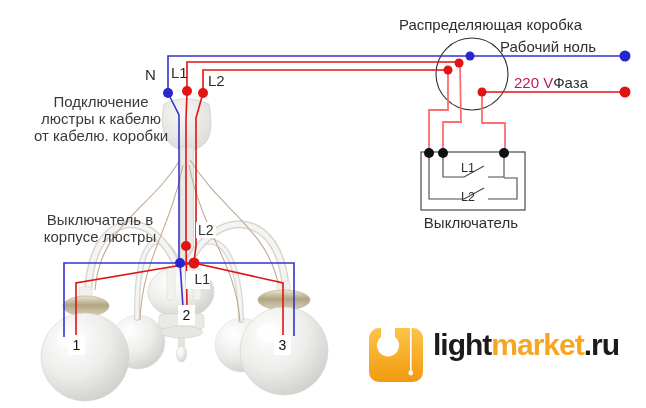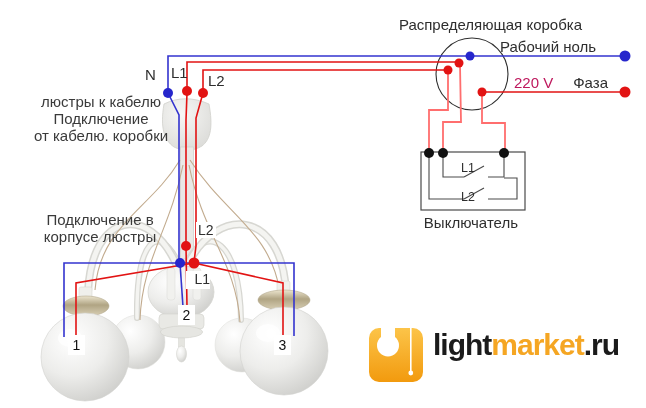--- a/index.html
+++ b/index.html
@@ -17,21 +17,21 @@
   .red-text{color:#be185d;}
   .whitebox{background:#ffffff;}
   .lampnum{
     position:absolute;width:17px;height:20px;background:#fff;color:#111;
     font-size:14px;line-height:20px;text-align:center;
   }
   .note{position:absolute;text-align:center;font-size:15px;line-height:17px;color:#3a3a3a;}
   .logo{position:absolute;left:369px;top:328px;display:flex;}
   .logo-text{font-size:30px;font-weight:bold;letter-spacing:-1px;color:#1b1b1b;margin-left:10px;}
   .logo-text .mk{color:#f5a623;}
-  .phase-gap{margin-left:20px;color:#2e2e2e;}
+  .phase-gap{margin-left:0;color:#2e2e2e;}
 </style>
 </head>
 <body>
 
 <div id="stage">
 
   <svg id="wires-svg" width="646" height="408" viewBox="0 0 646 408">
     <defs>
       <radialGradient id="gGlobe" cx="35%" cy="30%" r="75%">
         <stop offset="0%" stop-color="#ffffff"></stop>
@@ -156,27 +156,27 @@
 
   <div class="lbl t15" style="left:514px;top:74px;">
     <span class="red-text">220 V</span><span class="phase-gap">Фаза</span>
   </div>
 
   <div class="lbl t15" style="left:145px;top:66px;">N</div>
   <div class="lbl t15" style="left:171px;top:64px;">L1</div>
   <div class="lbl t15" style="left:208px;top:72px;">L2</div>
 
   <div class="note" style="left:6px;top:93px;width:190px;">
+    <div>Подключение</div>
     <div>люстры к кабелю</div>
-    <div>Подключение</div>
     <div>от кабелю. коробки</div>
   </div>
 
   <div class="note" style="left:14px;top:211px;width:172px;">
-    <div>Подключение в</div>
+    <div>Выключатель в</div>
     <div>корпусе люстры</div>
   </div>
 
   <div class="lbl t14 whitebox" style="left:196px;top:222px;padding:0 2px;">L2</div>
   <div class="lbl t14 whitebox center" style="left:186px;top:271px;width:24px;height:18px;">L1</div>
 
   <div class="lampnum" style="left:68px;top:335px;">1</div>
   <div class="lampnum" style="left:178px;top:305px;">2</div>
   <div class="lampnum" style="left:274px;top:335px;">3</div>
 

